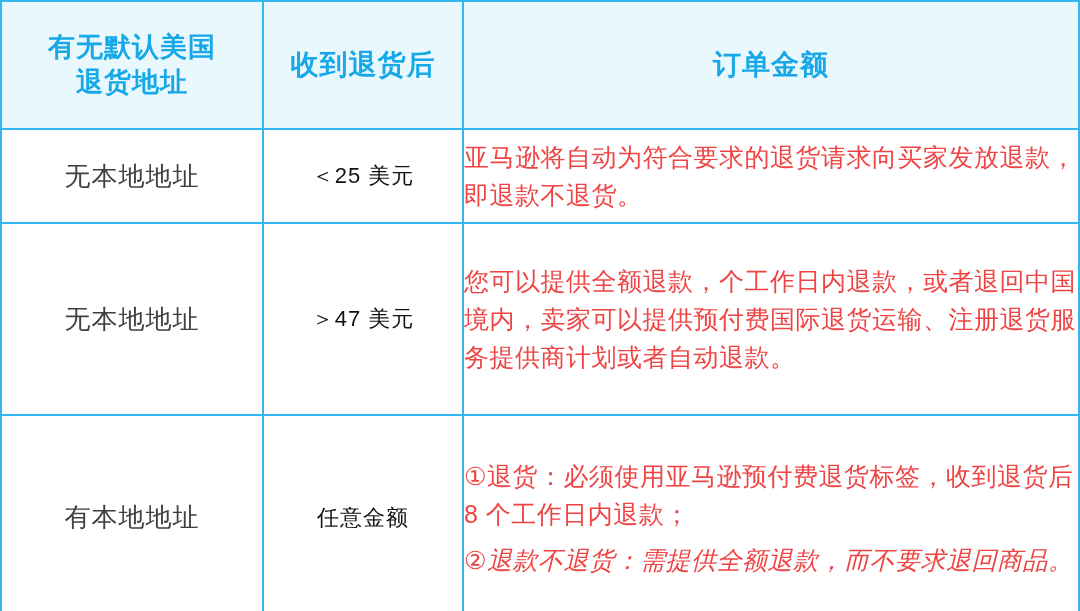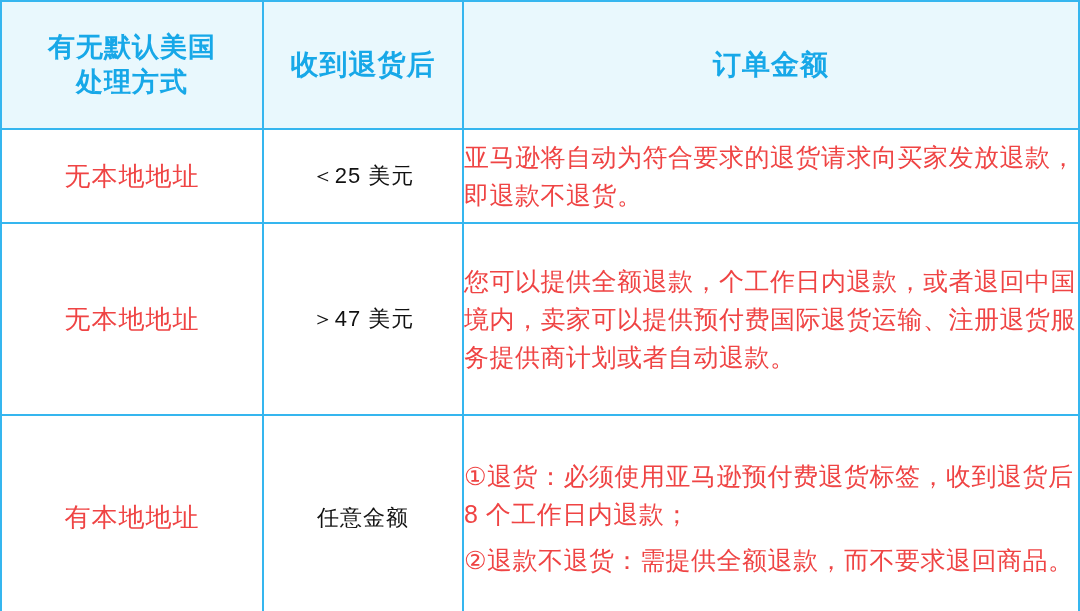--- a/index.html
+++ b/index.html
@@ -46,21 +46,21 @@
     height: 126px;
     letter-spacing: 1px;
   }
   .hdr-cell.big {
     font-size: 28px;
   }
   
   .cell-cond {
     text-align: center;
     font-size: 26px;
-    color: #ef4444;
+    color: #404040;
     letter-spacing: 1px;
   }
   .cell-amt {
     text-align: center;
     font-size: 22px;
     color: #111111;
     letter-spacing: 1px;
   }
   .cell-desc {
     text-align: left;
@@ -68,40 +68,41 @@
     color: #ef4444;
     line-height: 1.52;
     padding: 14px 12px 14px 16px;
     letter-spacing: 0.5px;
   }
   .cell-desc p {
     margin: 0;
   }
   .cell-desc p + p {
     margin-top: 8px;
+    font-style: italic;
   }
   .row1 td { height: 92px; }
   .row2 td { height: 190px; }
   .row3 td { height: 203px; }
 </style>
 </head>
 <body>
 
 <div class="table-wrap">
   <table class="policy-table">
     <colgroup>
       <col class="c1">
       <col class="c2">
       <col class="c3">
     </colgroup>
     <thead>
       <tr>
         <th class="hdr-cell">
           <div>有无默认美国</div>
-          <div>处理方式</div>
+          <div>退货地址</div>
         </th>
         <th class="hdr-cell big">收到退货后</th>
         <th class="hdr-cell big">订单金额</th>
       </tr>
     </thead>
     <tbody>
       <tr class="row1">
         <td class="cell-cond">无本地地址</td>
         <td class="cell-amt">＜25 美元</td>
         <td class="cell-desc">

